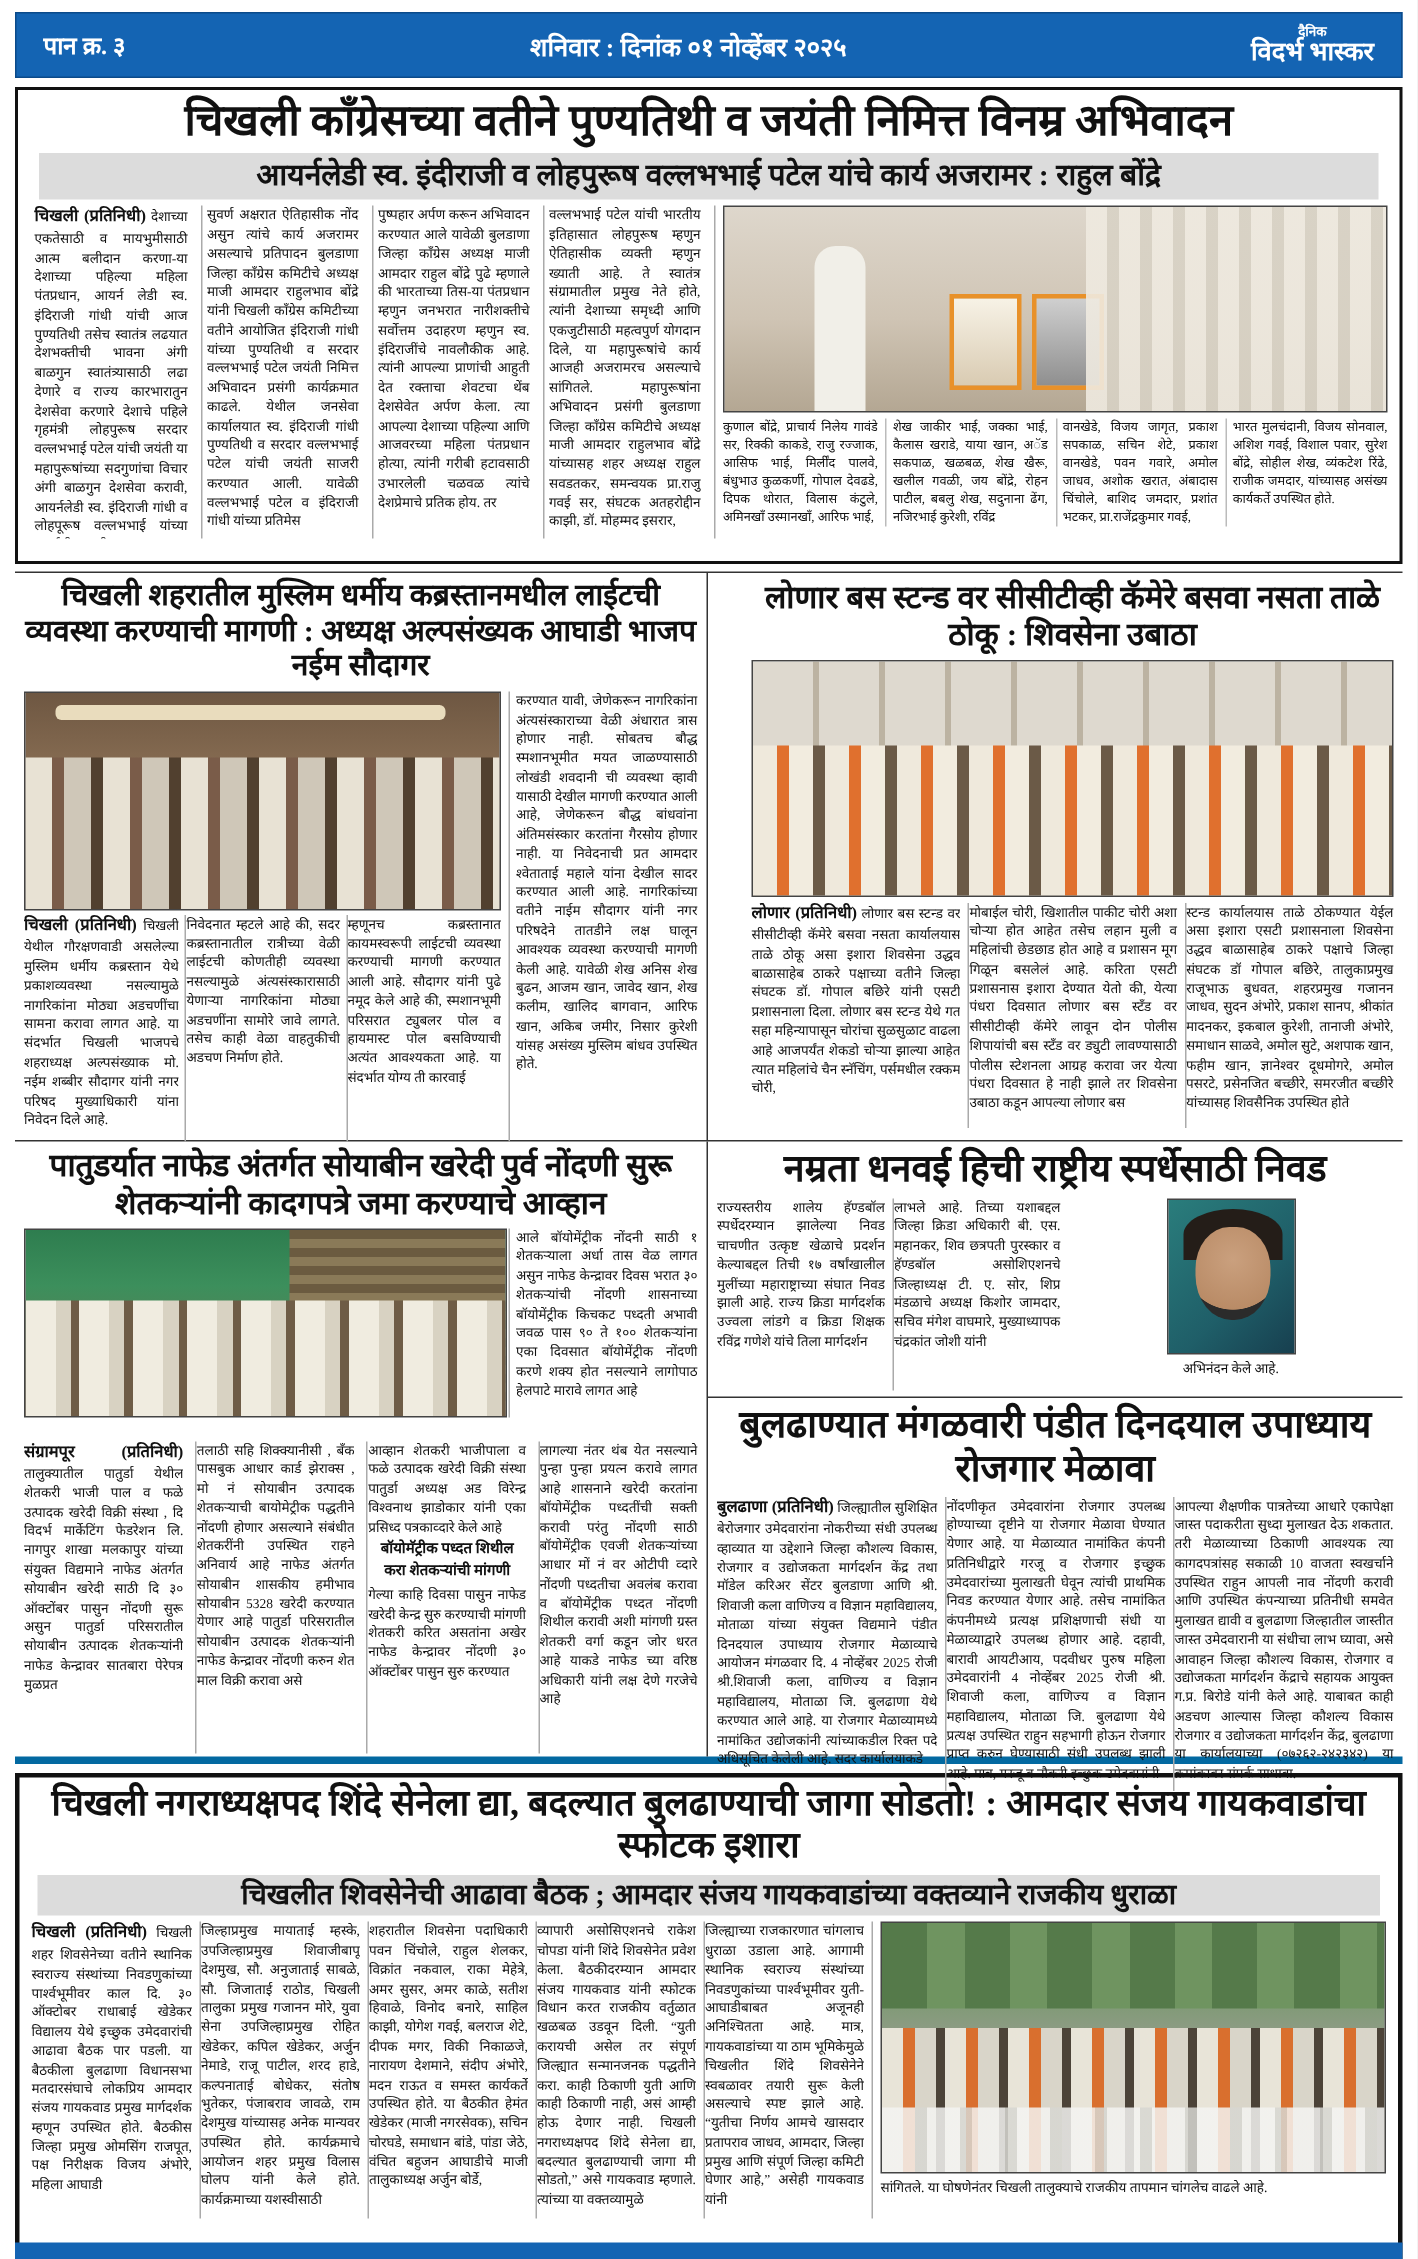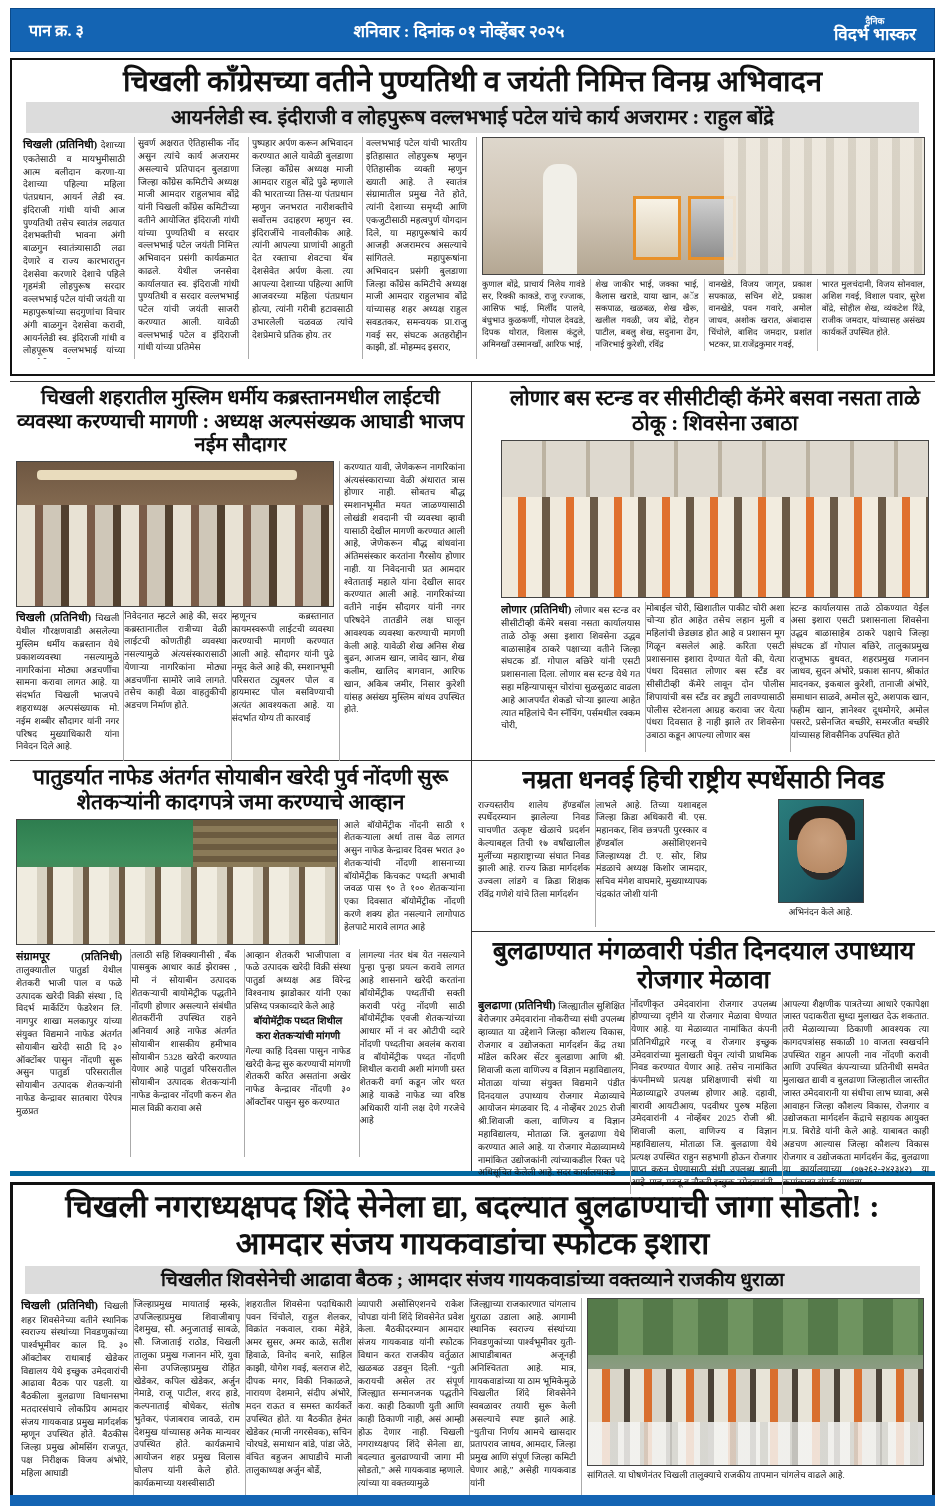--- a/index.html
+++ b/index.html
@@ -77,40 +77,40 @@
   .a4{width:462px; flex:0 0 462px; border-right:1px solid #333; padding:4px 6px; box-sizing:border-box;}
   .a4 .headline{font-size:21px;}
   .a4-top{display:flex; gap:1px; margin-top:4px;}
   .photo-a4{width:322px; flex:0 0 322px; height:126px;
     background:linear-gradient(180deg,#2e7d4f 0%,#3c8f5c 30%,#7a6b4e 100%);}
   .photo-a4 .shutter{position:absolute; top:0; right:0; width:45%; height:100%;
     background:repeating-linear-gradient(180deg,#6b5b40 0 6px,#8a7a58 6px 12px);}
   .photo-a4 .men{position:absolute; bottom:0; left:0; right:0; height:62%;
     background:repeating-linear-gradient(90deg,#f0ece0 0 20px,#d8d2c2 20px 30px,#6e5c46 30px 36px);}
   .a4-side{flex:1; border-left:1px solid #aaa; padding-left:4px; height:126px;}
-  .a4-cols{display:flex; gap:8px; margin-top:4px; height:208px;justify-content:flex-end;}
+  .a4-cols{display:flex; gap:8px; margin-top:16px; height:208px;justify-content:flex-end;}
   .a4-cols .col{width:25%;}
   .right-stack{flex:1; display:flex; flex-direction:column; box-sizing:border-box;}
   .a5{padding:4px 6px; border-bottom:1px solid #333; box-sizing:border-box; height:172px;}
   .a5 .headline{font-size:25px;}
   .a5-body{display:flex; gap:5px; margin-top:4px; height:128px;}
   .a5-body .col{width:112px; flex:0 0 112px;}
   .a5-photo-wrap{flex:1; display:flex; flex-direction:column; align-items:center;}
   .photo-a5{width:86px; height:104px; background:linear-gradient(135deg,#2a7d7c 0%,#1f5e68 60%,#173f4f 100%);}
   .photo-a5 .face{position:absolute; left:18px; top:18px; width:50px; height:62px; border-radius:45% 45% 48% 48%;
     background:radial-gradient(circle at 50% 35%,#caa07e 0%,#b98b66 70%,#2b2b2b 71%);}
   .photo-a5 .hair{position:absolute; left:10px; top:6px; width:66px; height:34px; border-radius:50% 50% 0 0; background:#241d18;}
   .a5-cap{font-size:9px; margin-top:2px; text-align:center;}
   .a6{padding:4px 6px; box-sizing:border-box; flex:1;}
   .a6 .headline{font-size:25px;}
   .a6-cols{display:flex; gap:5px; margin-top:3px; height:196px;}
   .a6-cols .col{width:33.3%;}
   
   .a7{border:3px solid #111; margin-top:6px; padding:4px 8px; box-sizing:border-box; height:326px;}
-  .a7 .headline{font-size:31px;}
+  .a7 .headline{font-size:24px;}
   .a7 .subbar{font-size:19px; margin:4px 4px; padding:2px 0;}
   .a7-body{display:flex; gap:5px; height:198px; margin-top:2px;}
   .a7-body .col{width:107px; flex:0 0 107px;}
   .a7-right{flex:1; display:flex; flex-direction:column; border-left:1px solid #aaa; padding-left:5px;}
   .photo-a7{height:168px; background:linear-gradient(180deg,#9fb99a 0%,#7d9a73 30%,#9b9d93 55%,#b9b7ae 100%);}
   .photo-a7 .trees{position:absolute; top:0; left:0; right:0; height:34%;
     background:repeating-linear-gradient(90deg,#557a4a 0 30px,#6f9460 30px 55px);}
   .photo-a7 .crowd{position:absolute; bottom:0; left:0; right:0; height:58%;
     background:repeating-linear-gradient(90deg,#e8e4d8 0 14px,#d96f2e 14px 22px,#d9d5c9 22px 36px,#4c4338 36px 42px);}
   .photo-a7 .chairs{position:absolute; bottom:0; left:0; right:0; height:26%;

